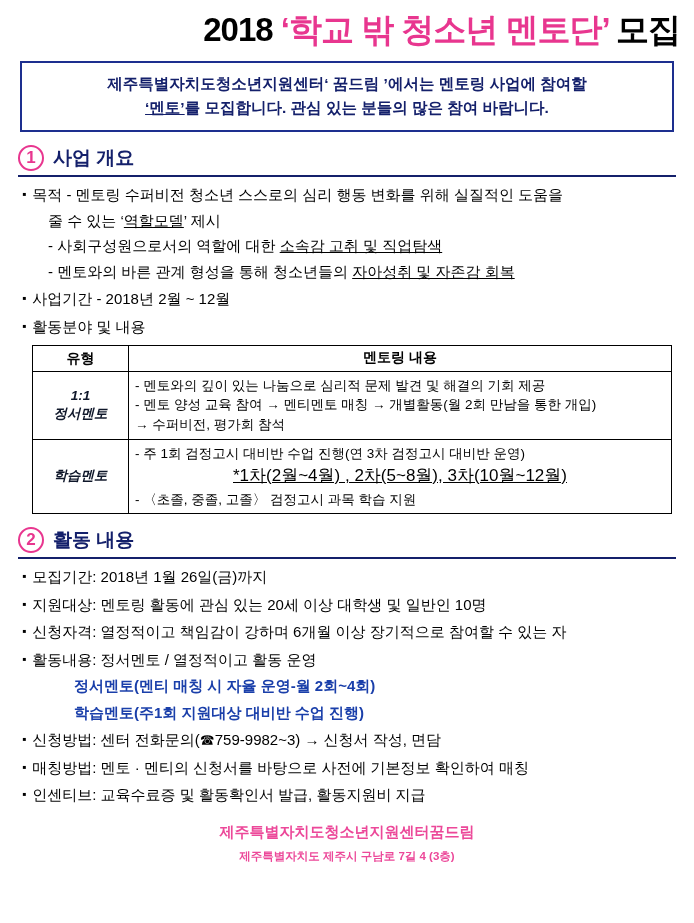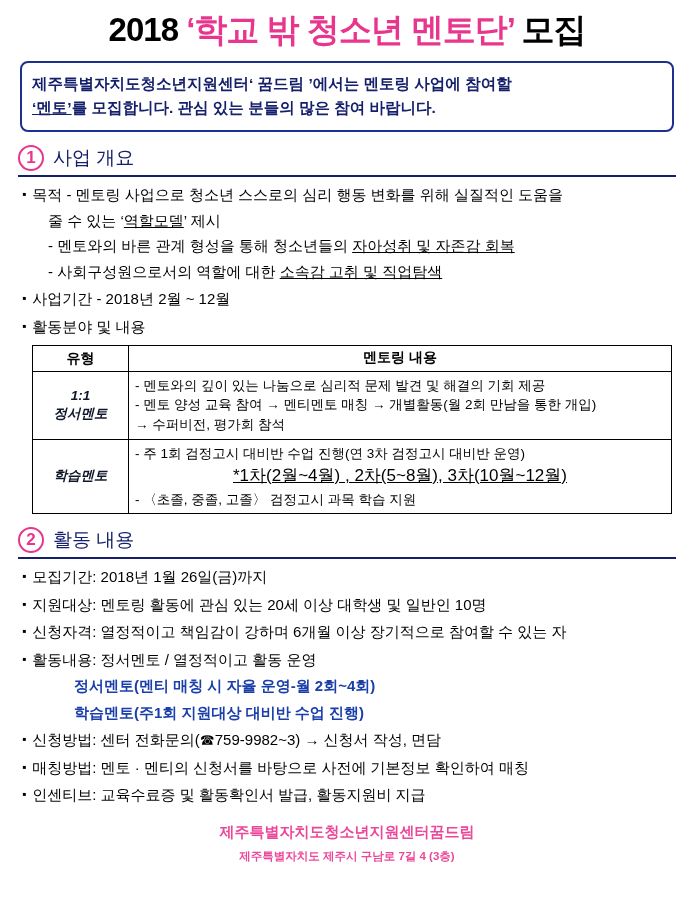--- a/index.html
+++ b/index.html
@@ -9,36 +9,37 @@
     height: 923px;
     background: #ffffff;
     font-family: "Liberation Sans", sans-serif;
     color: #000000;
     overflow: hidden;
   }
   .page { position: relative; width: 694px; height: 923px; padding: 0 14px; }
 
   
   .title {
-    text-align: center;
+    text-align: right;
     font-size: 33px;
     font-weight: bold;
     letter-spacing: -1px;
     margin: 8px 0 4px 0;
     white-space: nowrap;
   }
   .title .t-black { color: #000000; }
   .title .t-pink { color: #e8368f; }
 
   
   .intro-box {
     border: 2px solid #1d2f8f;
-    border-radius: 8px;
+    border-radius: 0;
     margin: 8px 6px 0 6px;
     padding: 9px 10px 10px 10px;
+    text-align: center;
     line-height: 1.55;
     font-size: 15.5px;
     font-weight: bold;
     color: #14206b;
   }
   .intro-box .u { text-decoration: underline; }
 
   
   .section-head {
     display: flex;
@@ -51,21 +52,21 @@
     border: 2.5px solid #e8368f;
     color: #e8368f;
     font-size: 17px;
     font-weight: bold;
     display: flex; align-items: center; justify-content: center;
     margin-right: 9px;
     flex: 0 0 auto;
   }
   .sec-title {
     font-size: 19px;
-    font-weight: normal;
+    font-weight: bold;
     color: #14206b;
   }
   .sec-rule {
     border-bottom: 2px solid #14206b;
     margin: 0 4px 7px 4px;
     height: 0;
   }
 
   
   .bullet {
@@ -154,30 +155,30 @@
   </div>
 
   <div class="section-head">
     <div class="sec-num">1</div>
     <div class="sec-title">사업 개요</div>
   </div>
   <div class="sec-rule"></div>
 
   <div class="bullet">
     <span class="sq">▪</span>
-    <span class="txt">목적 - 멘토링 사업으로 청소년 스스로의 심리 행동 변화를 위해 실질적인 도움을</span>
+    <span class="txt">목적 - 멘토링 수퍼비전 청소년 스스로의 심리 행동 변화를 위해 실질적인 도움을</span>
   </div>
   <div class="sub-line">
     <span>줄 수 있는 ‘</span><span class="u">역할모델</span><span>’ 제시</span>
   </div>
   <div class="sub-line">
+    <span>- 사회구성원으로서의 역할에 대한 </span><span class="u">소속감 고취 및 직업탐색</span>
+  </div>
+  <div class="sub-line">
     <span>- 멘토와의 바른 관계 형성을 통해 청소년들의 </span><span class="u">자아성취 및 자존감 회복</span>
-  </div>
-  <div class="sub-line">
-    <span>- 사회구성원으로서의 역할에 대한 </span><span class="u">소속감 고취 및 직업탐색</span>
   </div>
 
   <div class="bullet">
     <span class="sq">▪</span>
     <span class="txt">사업기간 - 2018년 2월 ~ 12월</span>
   </div>
   <div class="bullet">
     <span class="sq">▪</span>
     <span class="txt">활동분야 및 내용</span>
   </div>

